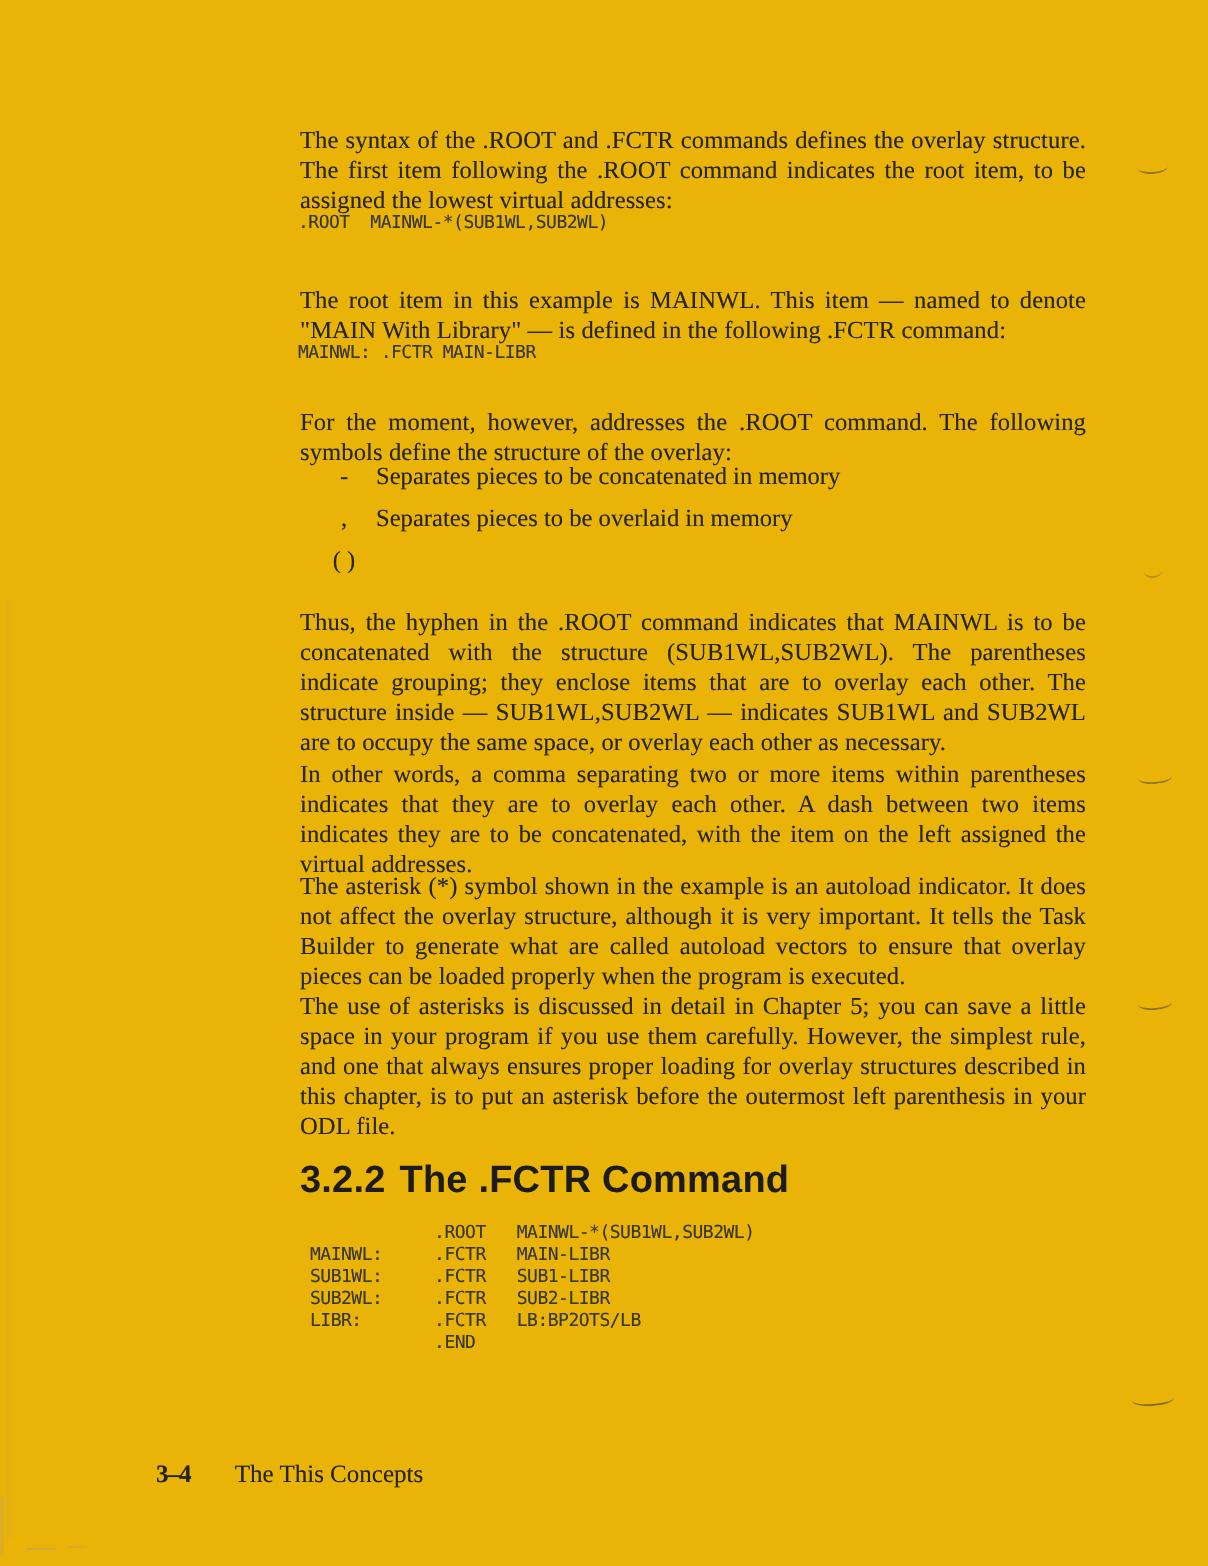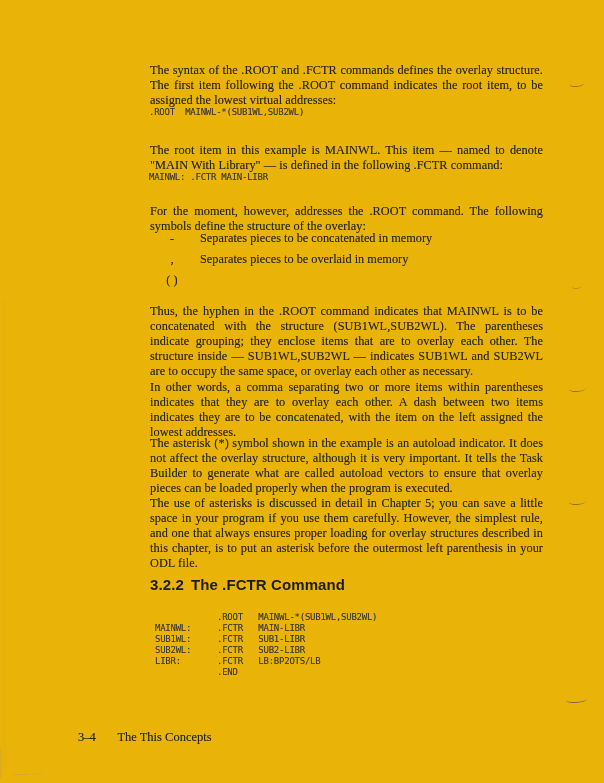--- a/index.html
+++ b/index.html
@@ -53,48 +53,48 @@
     line-height: 21px;
     font-size: 12.3px;
     text-shadow: 0 0 0.3px rgba(20,20,20,0.4);
   }
   .sym-row .sym {
     width: 24px;
     text-align: center;
     flex: 0 0 auto;
   }
   .sym-row .desc {
-    margin-left: 16px;
+    margin-left: 4px;
   }
   
   .section-heading {
     position: absolute;
     left: 150px;
     top: 561px;
     font-family: "Liberation Sans", sans-serif;
     font-weight: bold;
-    font-size: 15px;
+    font-size: 19px;
     color: #1c1c1c;
     letter-spacing: 0.1px;
   }
   .section-heading .sec-num {
     margin-right: 7px;
   }
   
   .footer {
     position: absolute;
     left: 78px;
     top: 730px;
     font-size: 12.5px;
     line-height: 15px;
     color: #242424;
     text-shadow: 0 0 0.3px rgba(20,20,20,0.4);
   }
   .footer .page-num {
-    font-weight: normal;
+    font-weight: bold;
     letter-spacing: -0.5px;
   }
   .footer .chapter {
     margin-left: 19px;
   }
   
   .scan-mark {
     position: absolute;
     height: 3px;
     border-bottom: 1.6px solid #4a4a4a;
@@ -149,21 +149,21 @@
       <span class="sym">,</span>
       <span class="desc">Separates pieces to be overlaid in memory</span>
     </div>
     <div class="sym-row">
       <span class="sym">( )</span>
     </div>
   </div>
 
   <p class="para" style="top:292px;">Thus, the hyphen in the .ROOT command indicates that MAINWL is to be concatenated with the structure (SUB1WL,SUB2WL). The parentheses indicate grouping; they enclose items that are to overlay each other. The structure inside — SUB1WL,SUB2WL — indicates SUB1WL and SUB2WL are to occupy the same space, or overlay each other as necessary.</p>
 
-  <p class="para" style="top:368px;">In other words, a comma separating two or more items within parentheses indicates that they are to overlay each other. A dash between two items indicates they are to be concatenated, with the item on the left assigned the lowest addresses.</p>
+  <p class="para" style="top:368px;">In other words, a comma separating two or more items within parentheses indicates that they are to overlay each other. A dash between two items indicates they are to be concatenated, with the item on the left assigned the virtual addresses.</p>
 
   <p class="para" style="top:424px;">The asterisk (*) symbol shown in the example is an autoload indicator. It does not affect the overlay structure, although it is very important. It tells the Task Builder to generate what are called autoload vectors to ensure that overlay pieces can be loaded properly when the program is executed.</p>
 
   <p class="para" style="top:484px;">The use of asterisks is discussed in detail in Chapter 5; you can save a little space in your program if you use them carefully. However, the simplest rule, and one that always ensures proper loading for overlay structures described in this chapter, is to put an asterisk before the outermost left parenthesis in your ODL file.</p>
 
   <h3 class="section-heading">
     <span class="sec-num">3.2.2</span><span class="sec-title">The .FCTR Command</span>
   </h3>
 
 

